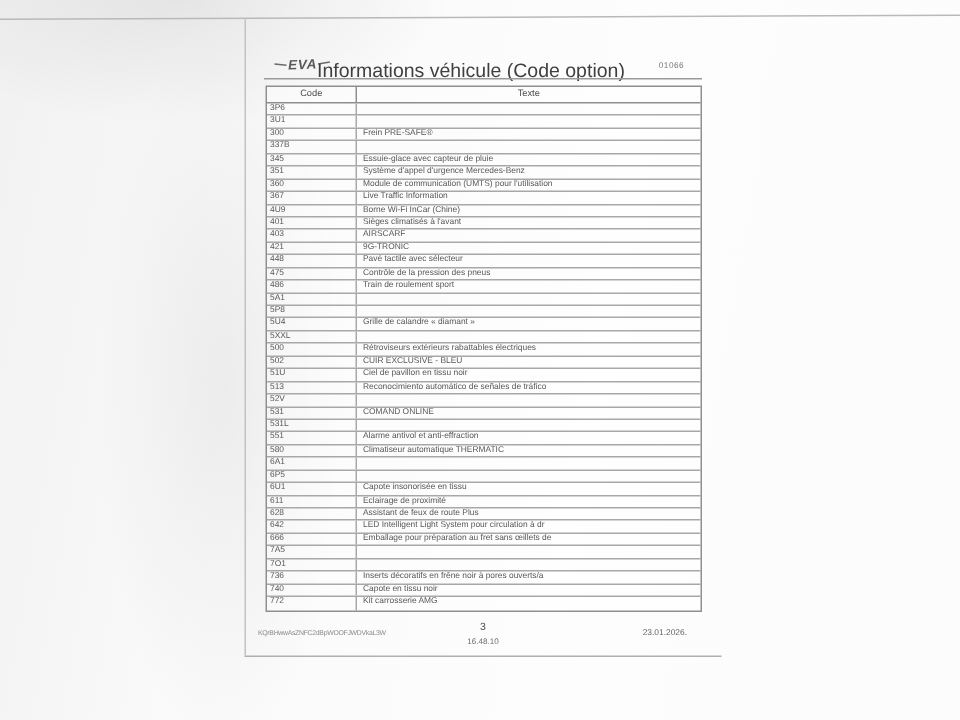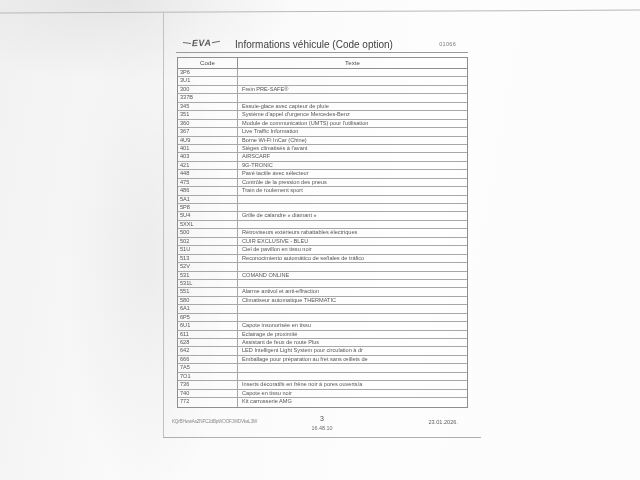--- a/index.html
+++ b/index.html
@@ -16,21 +16,21 @@
   .scan-left-line{position:absolute;left:163px;top:12px;width:1px;height:425px;background:#c4c2c0;}
   .scan-bottom-line{position:absolute;left:163px;top:437px;width:318px;height:1px;background:#b0b0b0;}
 
   
   .hdr{position:absolute;left:176px;top:34px;width:292px;height:19px;}
   .hdr-rule{position:absolute;left:176px;top:52px;width:292px;height:1px;background:#9a9a9a;}
   .logo{position:absolute;left:6px;top:4px;color:#5a5a5a;font-size:9px;font-style:italic;font-weight:bold;letter-spacing:0.5px;transform:rotate(-2deg);white-space:nowrap;}
   .logo .wing{display:inline-block;vertical-align:middle;width:8px;height:1px;background:#6a6a6a;margin:0 1px;}
   .logo .wing.l{transform:translateY(-1px) rotate(8deg);}
   .logo .wing.r{transform:translateY(-1px) rotate(-8deg);}
-  .title{position:absolute;left:0;right:16px;top:5px;text-align:center;font-size:10px;color:#3f3f3f;}
+  .title{position:absolute;left:0;right:16px;top:5px;text-align:center;font-size:13px;color:#3f3f3f;}
   .pageno{position:absolute;right:12px;top:7px;font-size:5.5px;color:#7a7a7a;letter-spacing:0.3px;}
 
   
   .tbl{position:absolute;left:177px;top:57px;width:291px;border:1px solid #8f8f8f;box-sizing:border-box;background:rgba(255,255,255,0.35);}
   .thead{display:flex;height:11px;border-bottom:1px solid #8f8f8f;box-sizing:border-box;}
   .th{font-size:6.2px;color:#4a4a4a;text-align:center;line-height:10px;box-sizing:border-box;}
   .th.code{width:60px;border-right:1px solid #8f8f8f;}
   .th.texte{flex:1;}
   .tr{display:flex;height:8.45px;border-bottom:1px solid #a8a8a8;box-sizing:border-box;}
   .tr:last-child{border-bottom:none;}

